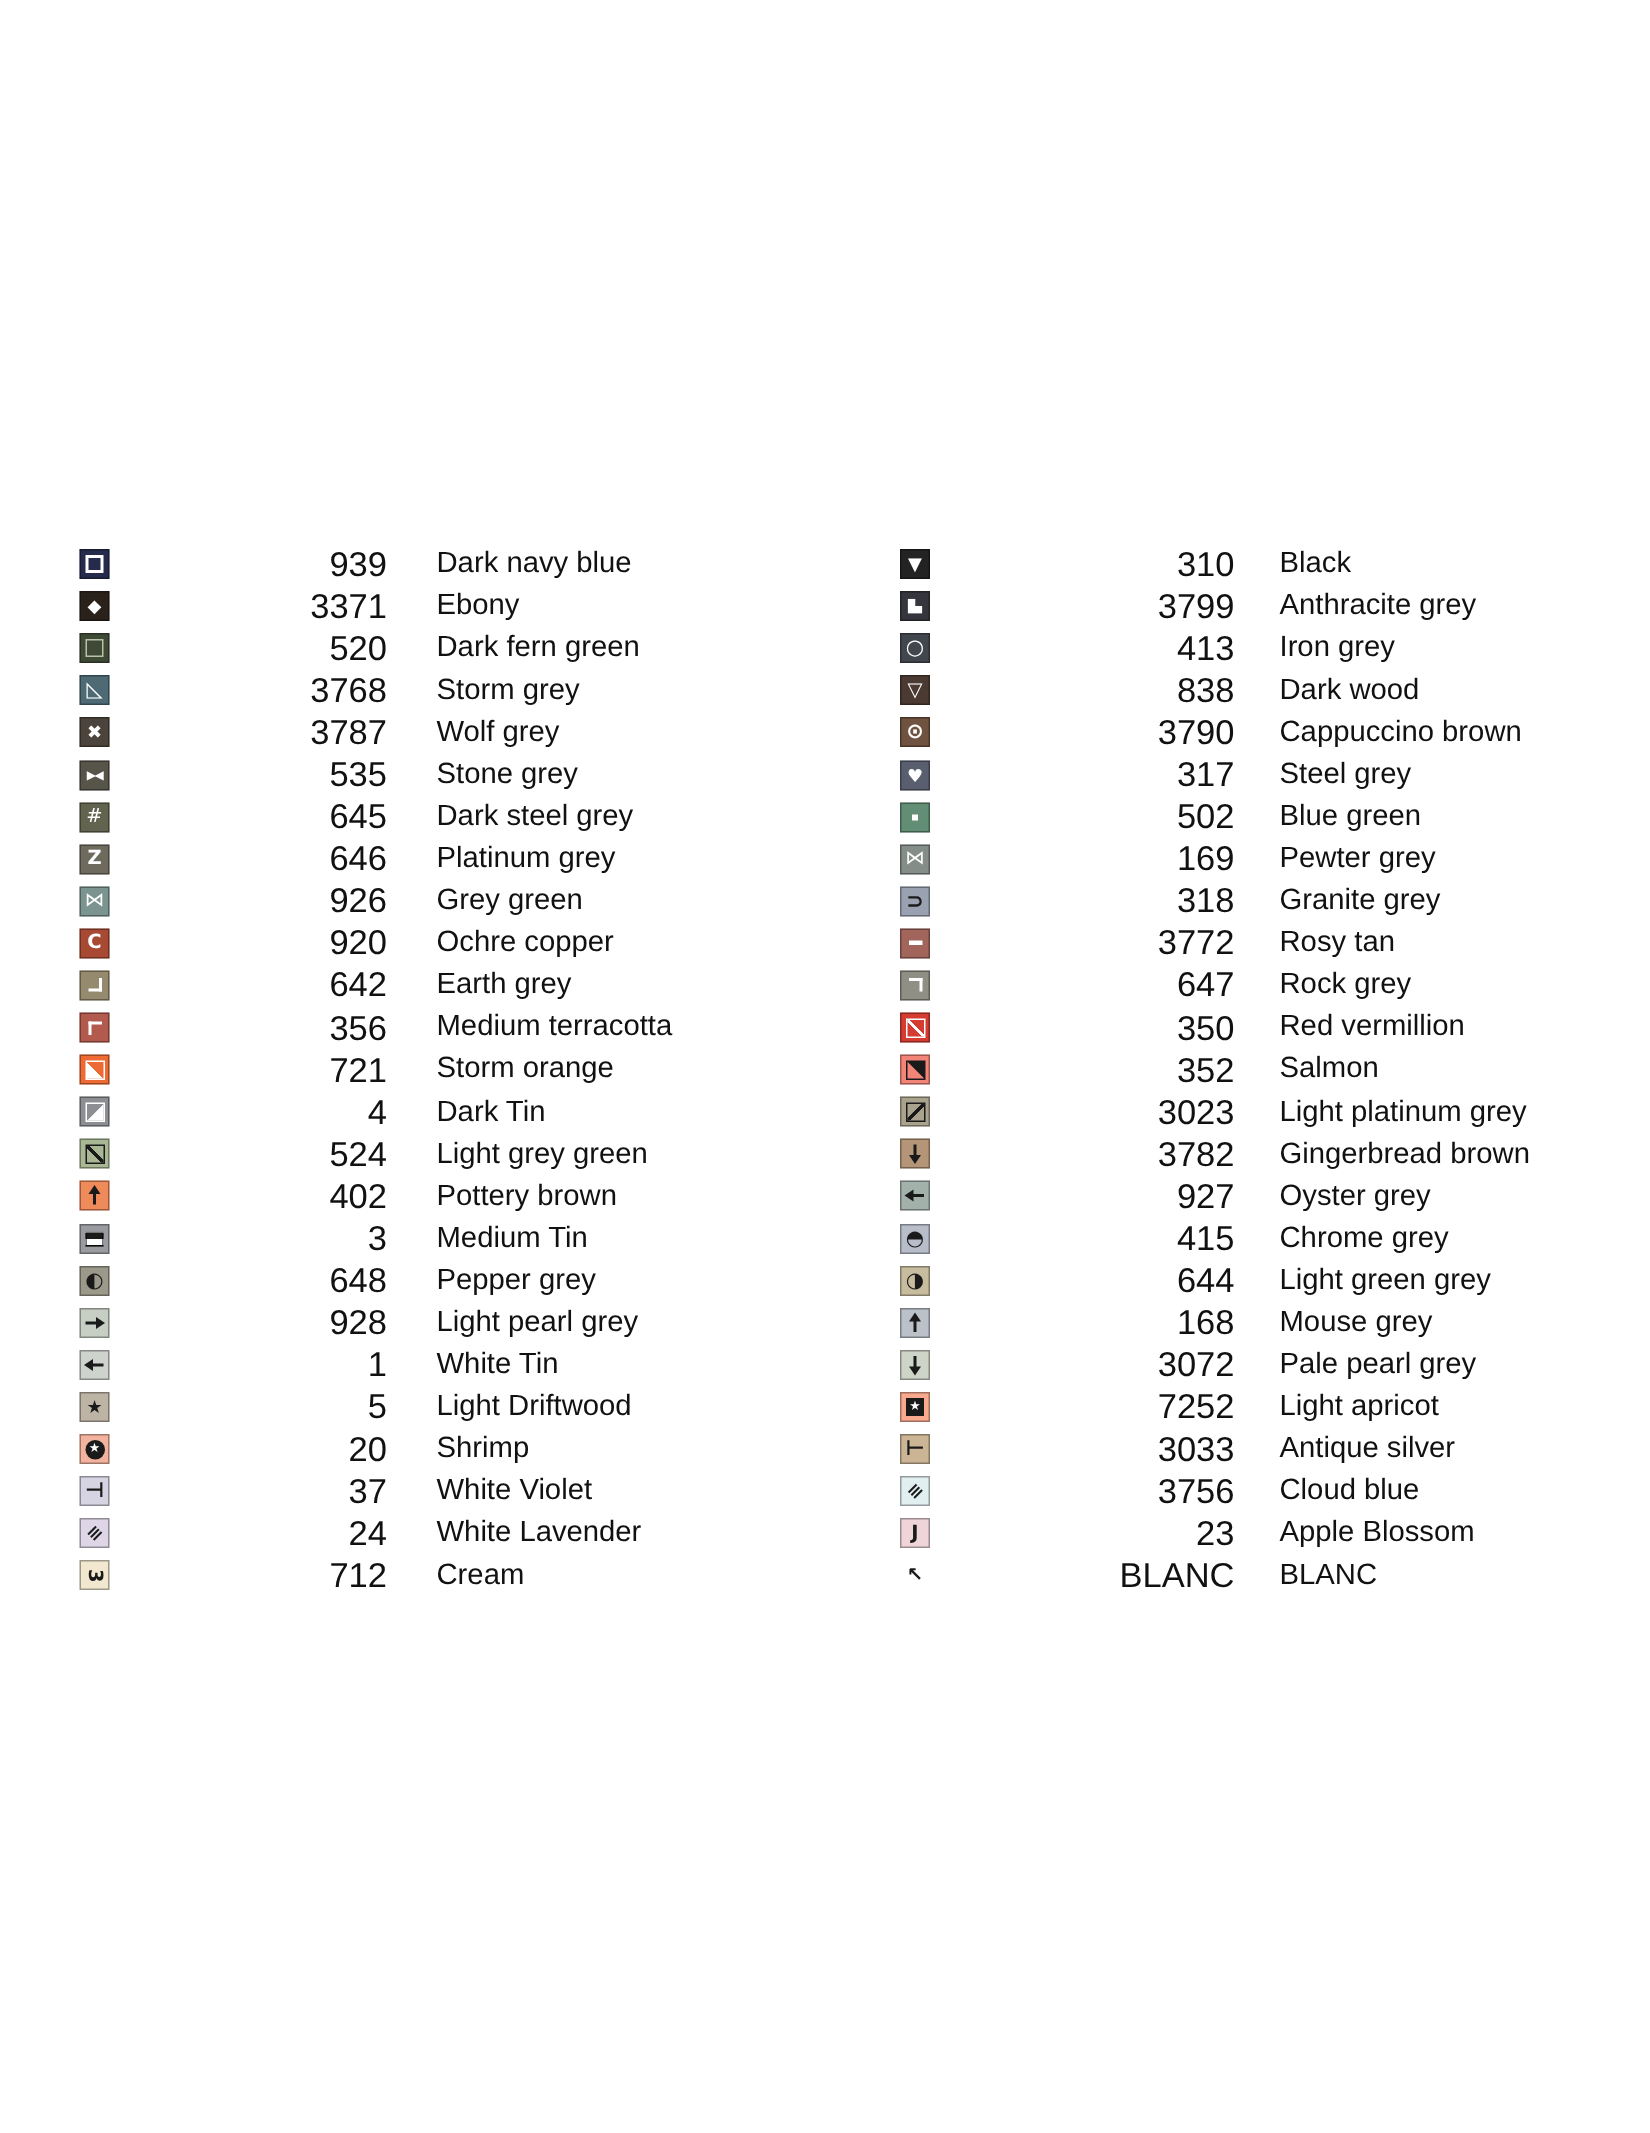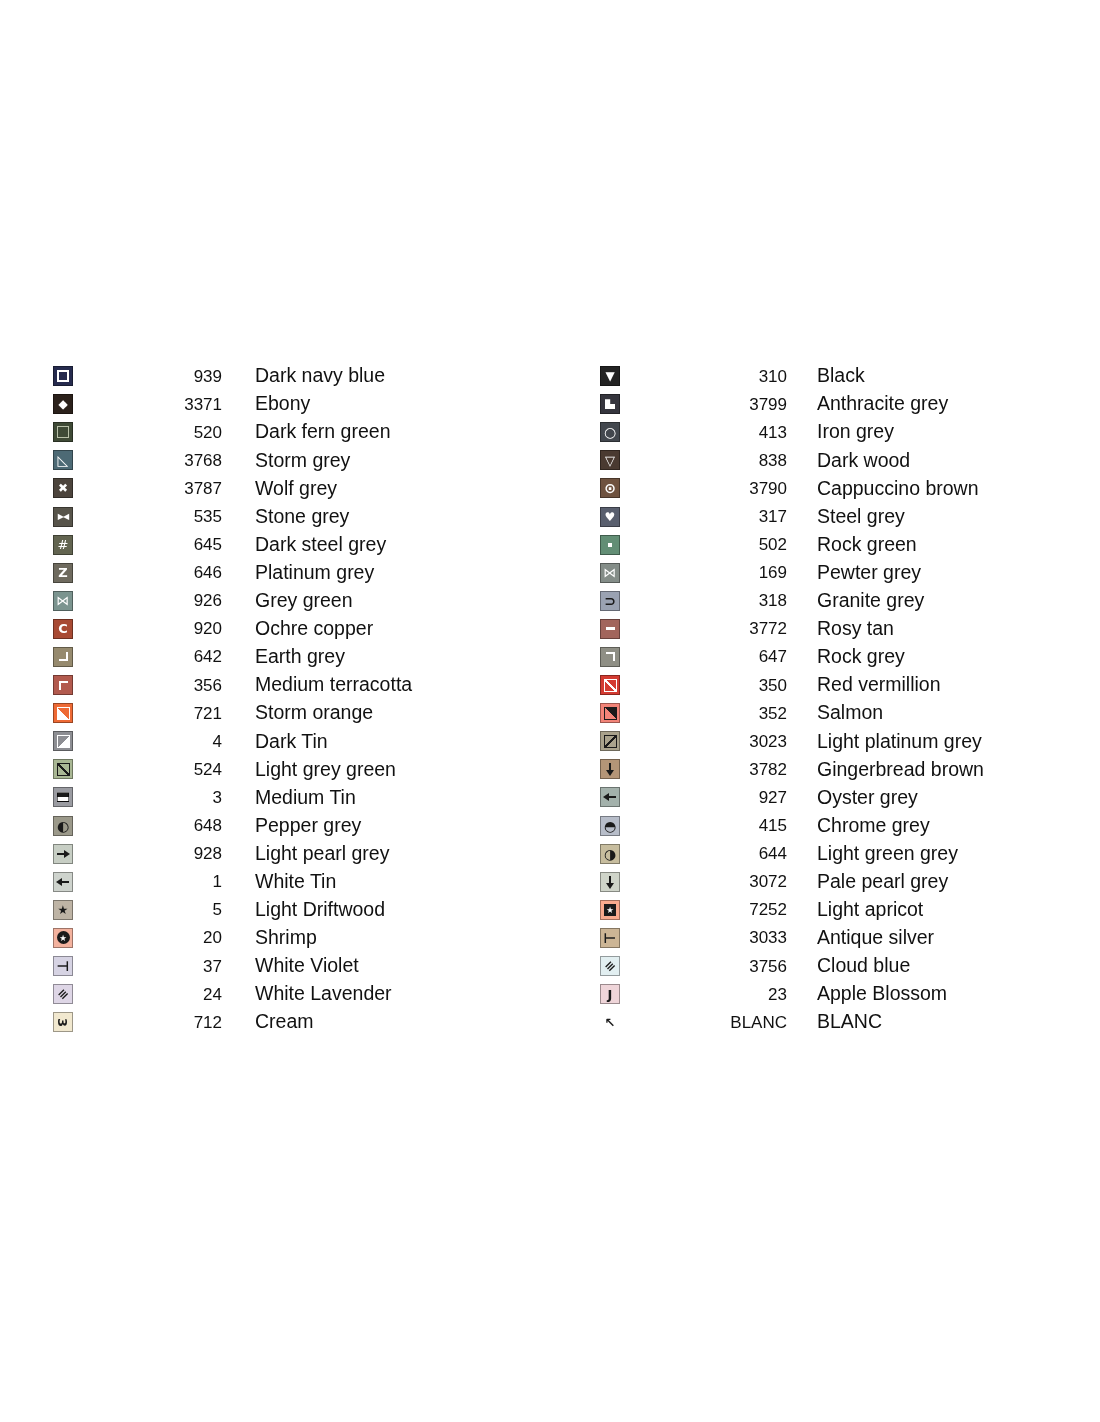--- a/index.html
+++ b/index.html
@@ -14,21 +14,21 @@
   .key{position:absolute;top:362px;left:53px;display:flex;}
   .col{display:flex;flex-direction:column;}
   .col-left{width:547px;}
   .row{display:flex;align-items:center;height:28.1px;}
   .chip{
     flex:0 0 auto;width:20px;height:20px;box-sizing:border-box;
     border:1px solid rgba(0,0,0,0.35);
     display:flex;align-items:center;justify-content:center;overflow:hidden;
   }
   .chip.no-border{border-color:transparent;}
-  .num{text-align:right;font-size:17px;line-height:1;}
+  .num{text-align:right;font-size:23px;line-height:1;margin-left:36px;}
   .col-left .num{width:149px;}
   .col-right .num{width:167px;}
   .name{margin-left:33px;font-size:19.5px;line-height:1;white-space:nowrap;}
   .col-right .name{margin-left:30px;}
 
   
   .g{font-family:"DejaVu Sans","Liberation Sans",sans-serif;line-height:1;display:block;}
   .shape{display:block;}
   .sq-thick{width:12px;height:12px;border:2.5px solid currentColor;box-sizing:border-box;}
   .sq-thin{width:12px;height:12px;border:1.5px solid currentColor;box-sizing:border-box;}
@@ -168,20 +168,30 @@
     <span class="name">Dark Tin</span>
   </div>
       <div class="row">
     <span class="chip" style="background: rgb(169, 183, 148); color: rgb(26, 26, 26);">
           <span class="shape sqd bslash"></span>
         </span>
     <span class="num">524</span>
     <span class="name">Light grey green</span>
   </div>
       <div class="row">
+    <span class="chip" style="background: rgb(239, 138, 91); color: rgb(26, 26, 26);">
+          <span class="shape arrow up">
+            <span class="head"></span>
+            <span class="stem"></span>
+          </span>
+        </span>
+    <span class="num">402</span>
+    <span class="name">Pottery brown</span>
+  </div>
+      <div class="row">
     <span class="chip" style="background: rgb(154, 155, 161); color: rgb(26, 26, 26);">
           <span class="shape half-top"></span>
         </span>
     <span class="num">3</span>
     <span class="name">Medium Tin</span>
   </div>
       <div class="row">
     <span class="chip" style="background: rgb(155, 153, 138); color: rgb(26, 26, 26);">
           <span class="g " style="font-size:14px;font-weight:400">◐</span>
         </span>
@@ -287,21 +297,21 @@
           <span class="g " style="font-size:12px;font-weight:400">♥</span>
         </span>
     <span class="num">317</span>
     <span class="name">Steel grey</span>
   </div>
       <div class="row">
     <span class="chip" style="background: rgb(98, 142, 117); color: rgb(255, 255, 255);">
           <span class="shape dot"></span>
         </span>
     <span class="num">502</span>
-    <span class="name">Rock green</span>
+    <span class="name">Blue green</span>
   </div>
       <div class="row">
     <span class="chip" style="background: rgb(132, 141, 136); color: rgb(255, 255, 255);">
           <span class="g " style="font-size:13px;font-weight:400">⋈</span>
         </span>
     <span class="num">169</span>
     <span class="name">Pewter grey</span>
   </div>
       <div class="row">
     <span class="chip" style="background: rgb(154, 162, 178); color: rgb(26, 26, 26);">
@@ -371,20 +381,30 @@
         </span>
     <span class="num">415</span>
     <span class="name">Chrome grey</span>
   </div>
       <div class="row">
     <span class="chip" style="background: rgb(199, 189, 158); color: rgb(26, 26, 26);">
           <span class="g " style="font-size:14px;font-weight:400">◑</span>
         </span>
     <span class="num">644</span>
     <span class="name">Light green grey</span>
+  </div>
+      <div class="row">
+    <span class="chip" style="background: rgb(186, 193, 201); color: rgb(26, 26, 26);">
+          <span class="shape arrow up">
+            <span class="head"></span>
+            <span class="stem"></span>
+          </span>
+        </span>
+    <span class="num">168</span>
+    <span class="name">Mouse grey</span>
   </div>
       <div class="row">
     <span class="chip" style="background: rgb(207, 212, 201); color: rgb(26, 26, 26);">
           <span class="shape arrow down">
             <span class="head"></span>
             <span class="stem"></span>
           </span>
         </span>
     <span class="num">3072</span>
     <span class="name">Pale pearl grey</span>

